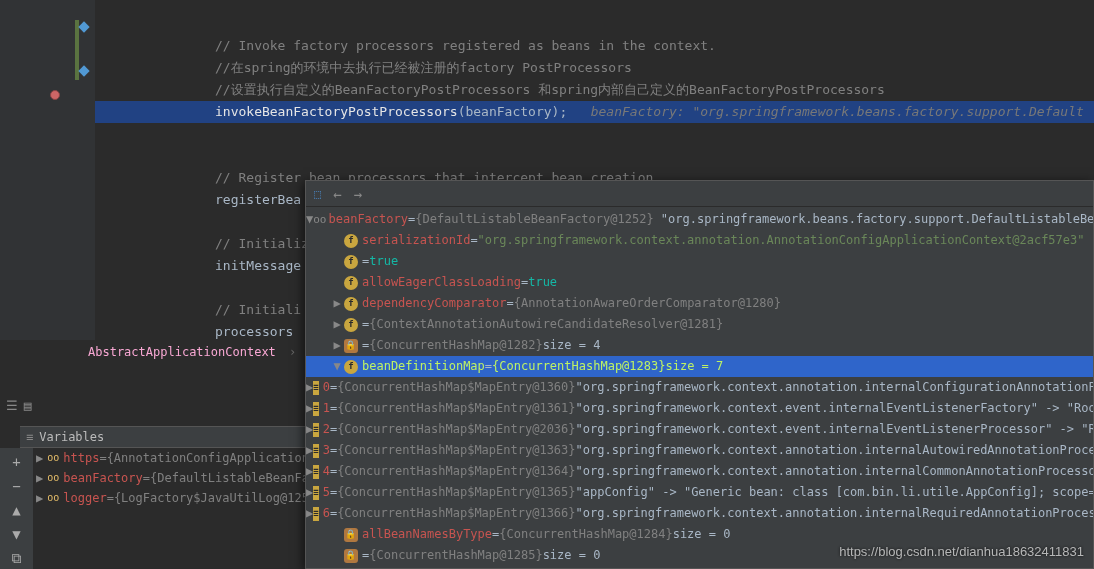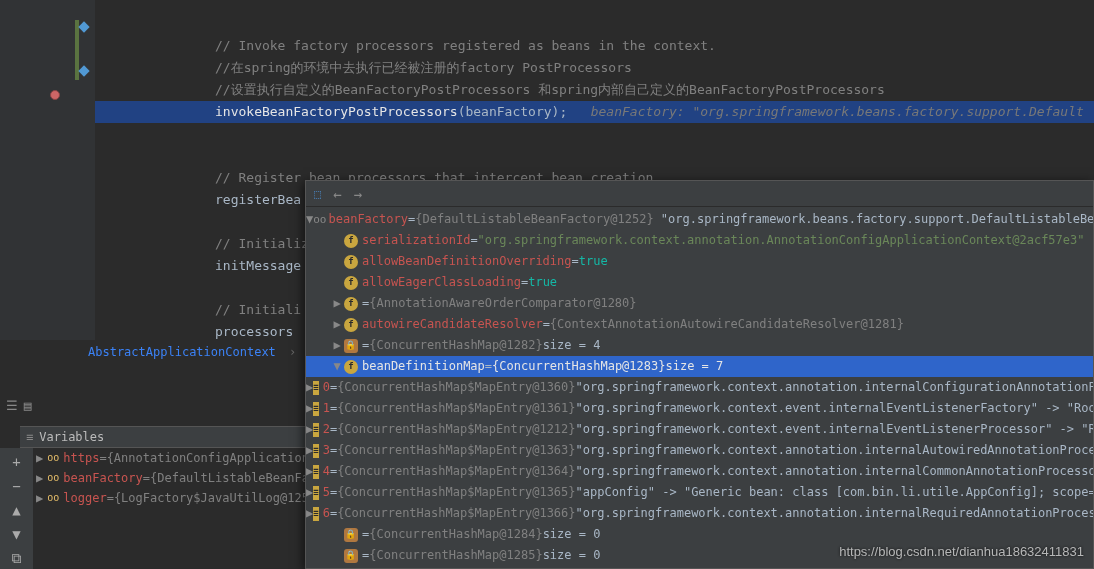--- a/index.html
+++ b/index.html
@@ -74,21 +74,21 @@
     padding-left: 120px;
     margin-right: -200px;
   }
   .breadcrumb {
     position: absolute;
     top: 345px;
     left: 88px;
     font-size: 12px;
     color: #888;
   }
-  .breadcrumb span { color: #3b82f6; }
+  .breadcrumb span { color: #f9a8d4; }
   .breadcrumb .sep { margin: 0 6px; color: #666; }
   .left-toolbar {
     position: absolute;
     top: 392px;
     left: 0;
     width: 34px;
     bottom: 0;
     background: #3c3f41;
     border-right: 1px solid #2b2b2b;
   }
@@ -206,21 +206,21 @@
     margin-right: 4px;
     font-weight: bold;
   }
   .field { color: #c75450; }
   .eq-sign { color: #a9b7c6; }
   .type { color: #808080; }
   .str { color: #6a8759; }
   .val { color: #a9b7c6; }
   .bool { color: #14b8a6; }
   .node.sel { background: #2f65ca; color: #fff; }
-  .node.sel .field, .node.sel .type, .node.sel .val { color: #e5e5e5; }
+  .node.sel .field, .node.sel .type, .node.sel .val { color: #bef264; }
   .goggles-big { color: #888; font-size: 11px; margin-right:2px;}
   .watermark {
     position: absolute;
     bottom: 10px;
     right: 10px;
     color: #ccc;
     font-size: 13px;
     font-family: Arial, sans-serif;
     opacity: 0.85;
     text-shadow: 0 0 3px #000;
@@ -322,44 +322,43 @@
           <span class="arrow-exp"> </span>
           <span class="badge-f">f</span>
           <span class="field">serializationId</span>
           <span class="eq-sign"> = </span>
           <span class="str">"org.springframework.context.annotation.AnnotationConfigApplicationContext@2acf57e3"</span>
         </div>
         <div class="node">
           <span class="indent" style="width:24px"></span>
           <span class="arrow-exp"> </span>
           <span class="badge-f">f</span>
-          <span class="field">allowBeanDefinitionOverriding</span>
           <span class="eq-sign"> = </span>
           <span class="bool">true</span>
         </div>
         <div class="node">
           <span class="indent" style="width:24px"></span>
           <span class="arrow-exp"> </span>
           <span class="badge-f">f</span>
           <span class="field">allowEagerClassLoading</span>
           <span class="eq-sign"> = </span>
           <span class="bool">true</span>
         </div>
         <div class="node">
           <span class="indent" style="width:24px"></span>
           <span class="arrow-exp">▶</span>
           <span class="badge-f">f</span>
+          <span class="field">dependencyComparator</span>
           <span class="eq-sign"> = </span>
           <span class="type">{AnnotationAwareOrderComparator@1280}</span>
         </div>
         <div class="node">
           <span class="indent" style="width:24px"></span>
           <span class="arrow-exp">▶</span>
           <span class="badge-f">f</span>
-          <span class="field">autowireCandidateResolver</span>
           <span class="eq-sign"> = </span>
           <span class="type">{ContextAnnotationAutowireCandidateResolver@1281}</span>
         </div>
         <div class="node">
           <span class="indent" style="width:24px"></span>
           <span class="arrow-exp">▶</span>
           <span class="badge-lock">🔒</span>
           <span class="eq-sign"> = </span>
           <span class="type">{ConcurrentHashMap@1282}</span>
           <span class="val">  size = 4</span>
@@ -390,21 +389,21 @@
           <span class="eq-sign"> = </span>
           <span class="type">{ConcurrentHashMap$MapEntry@1361}</span>
           <span class="val"> "org.springframework.context.event.internalEventListenerFactory" -&gt; "Root be</span>
         </div>
         <div class="node">
           <span class="indent" style="width:44px"></span>
           <span class="arrow-exp">▶</span>
           <span class="badge-idx">≡</span>
           <span class="field">2</span>
           <span class="eq-sign"> = </span>
-          <span class="type">{ConcurrentHashMap$MapEntry@1212}</span>
+          <span class="type">{ConcurrentHashMap$MapEntry@2036}</span>
           <span class="val"> "org.springframework.context.event.internalEventListenerProcessor" -&gt; "Root </span>
         </div>
         <div class="node">
           <span class="indent" style="width:44px"></span>
           <span class="arrow-exp">▶</span>
           <span class="badge-idx">≡</span>
           <span class="field">3</span>
           <span class="eq-sign"> = </span>
           <span class="type">{ConcurrentHashMap$MapEntry@1363}</span>
           <span class="val"> "org.springframework.context.annotation.internalAutowiredAnnotationProcess</span>
@@ -433,20 +432,21 @@
           <span class="badge-idx">≡</span>
           <span class="field">6</span>
           <span class="eq-sign"> = </span>
           <span class="type">{ConcurrentHashMap$MapEntry@1366}</span>
           <span class="val"> "org.springframework.context.annotation.internalRequiredAnnotationProcesso</span>
         </div>
         <div class="node">
           <span class="indent" style="width:24px"></span>
           <span class="arrow-exp"> </span>
           <span class="badge-lock">🔒</span>
+          <span class="field">allBeanNamesByType</span>
           <span class="eq-sign"> = </span>
           <span class="type">{ConcurrentHashMap@1284}</span>
           <span class="val">  size = 0</span>
         </div>
         <div class="node">
           <span class="indent" style="width:24px"></span>
           <span class="arrow-exp"> </span>
           <span class="badge-lock">🔒</span>
           <span class="eq-sign"> = </span>
           <span class="type">{ConcurrentHashMap@1285}</span>

